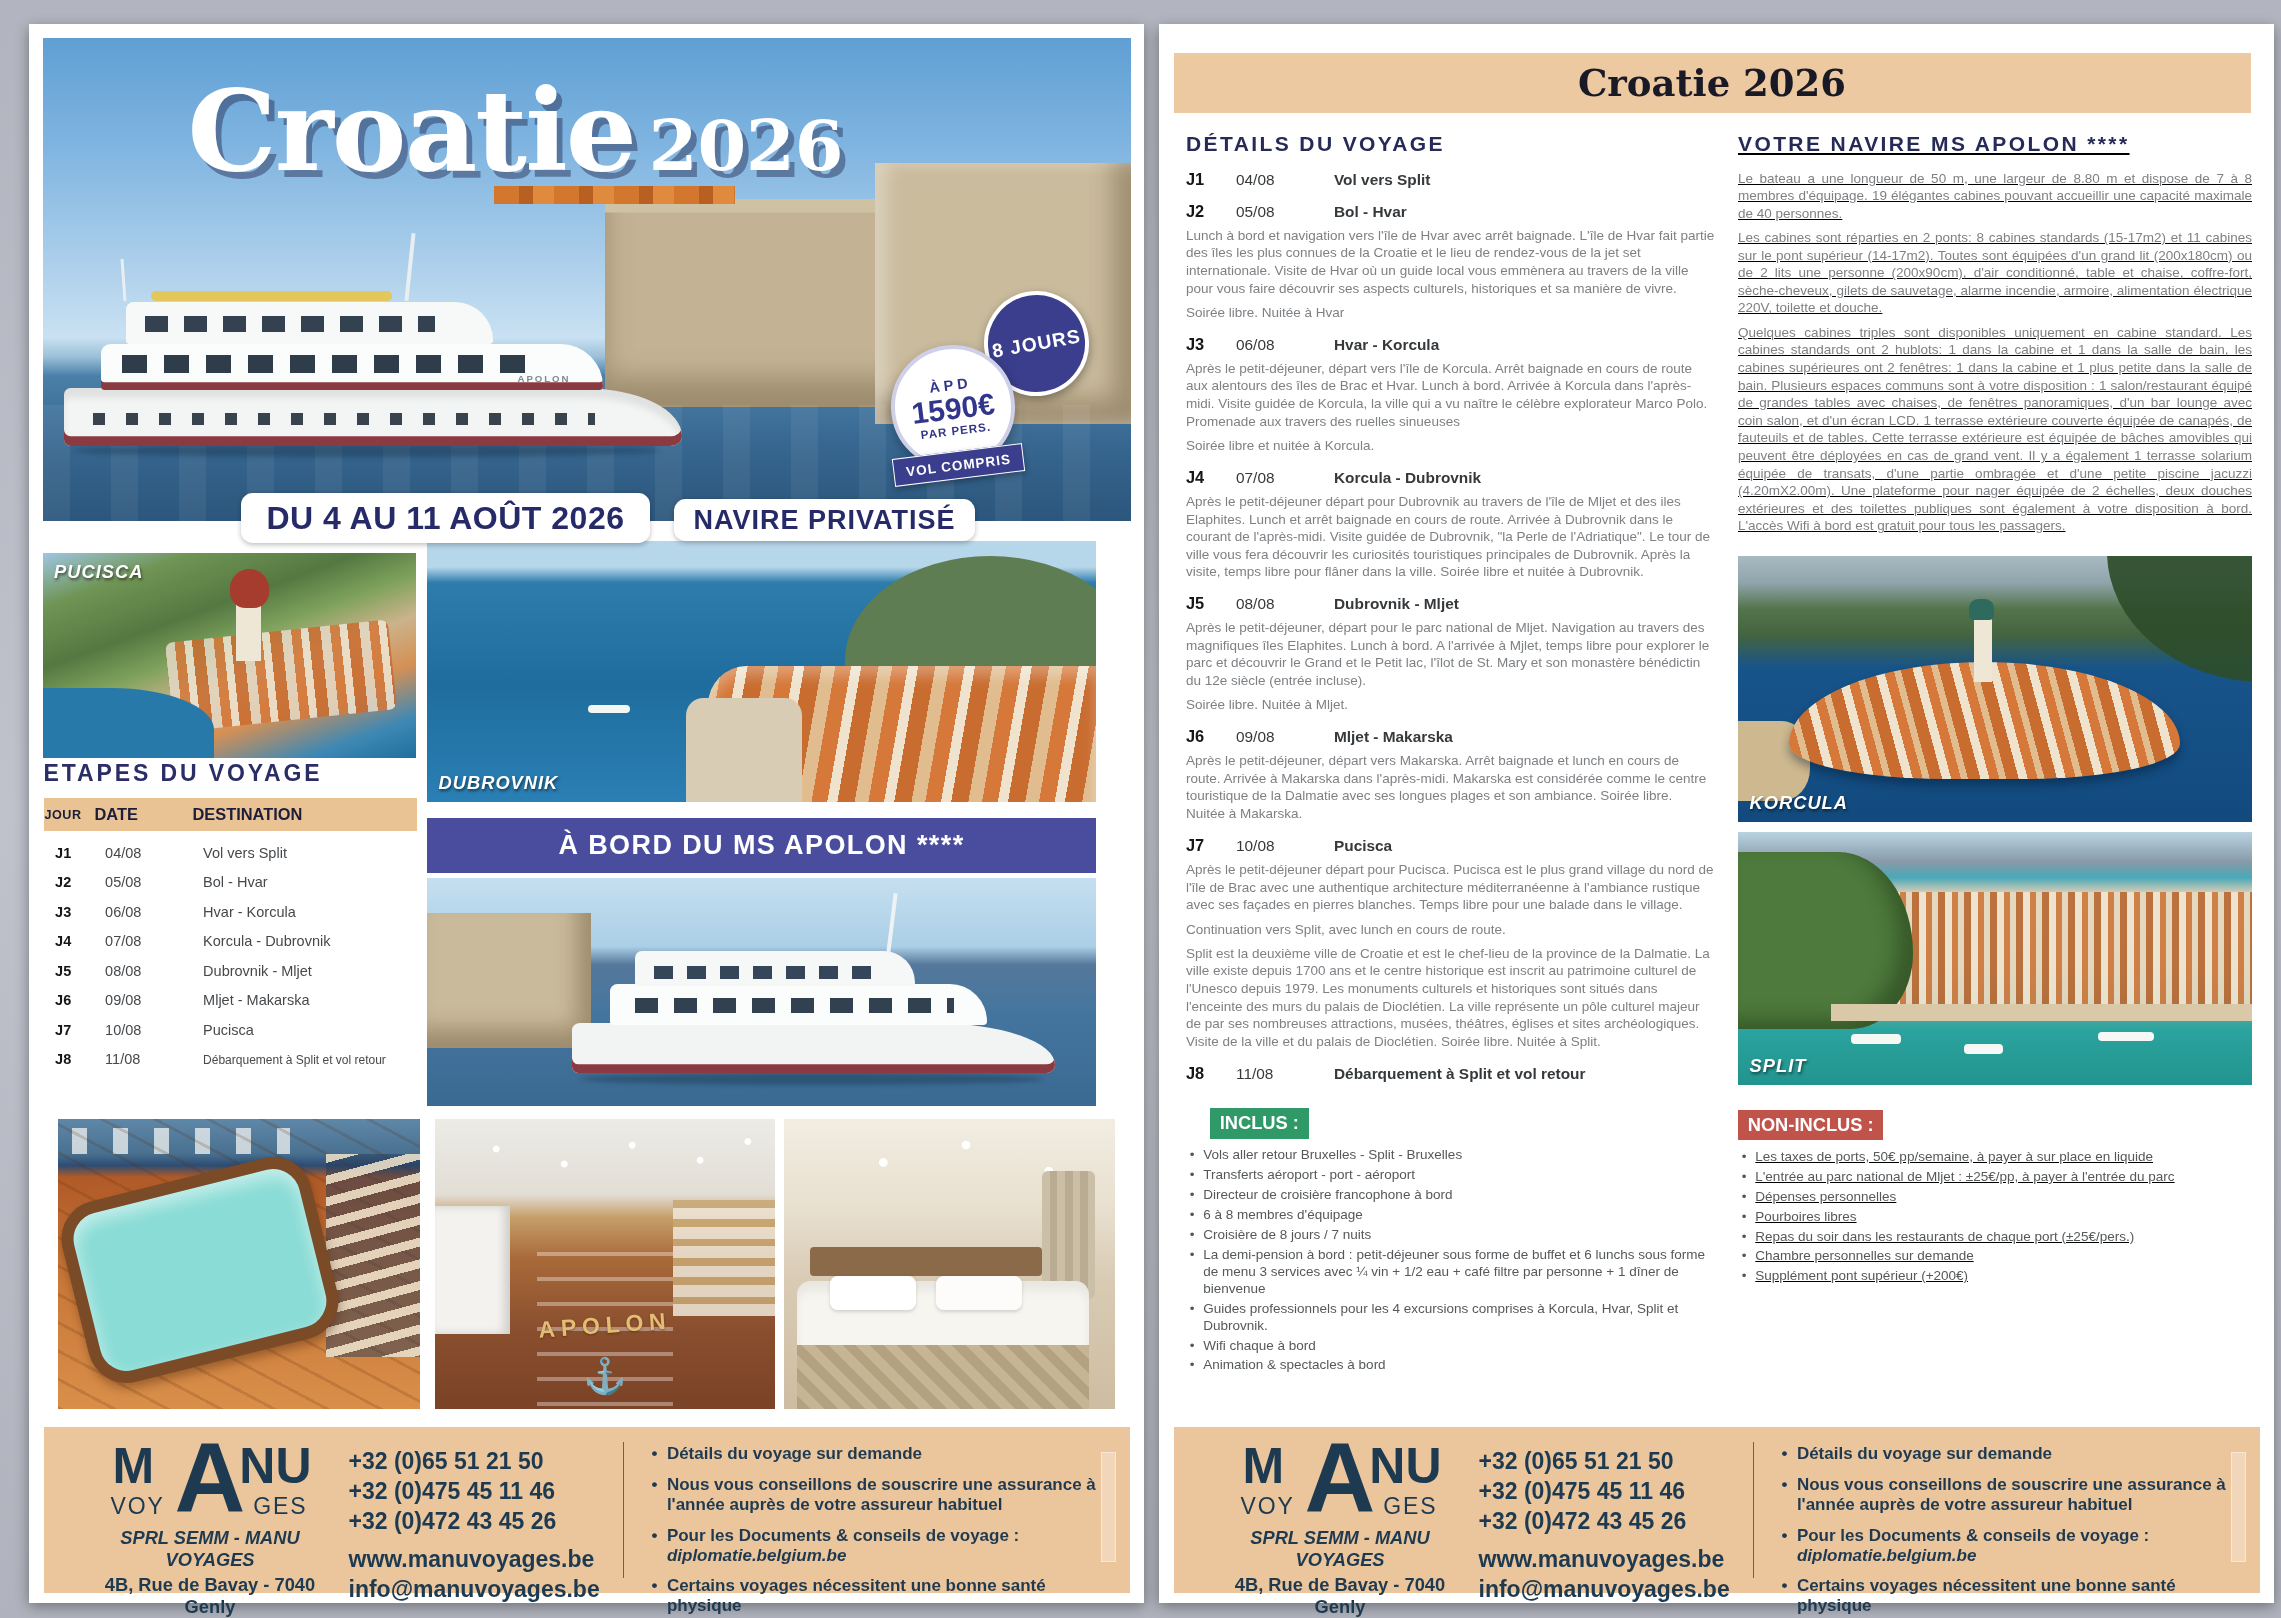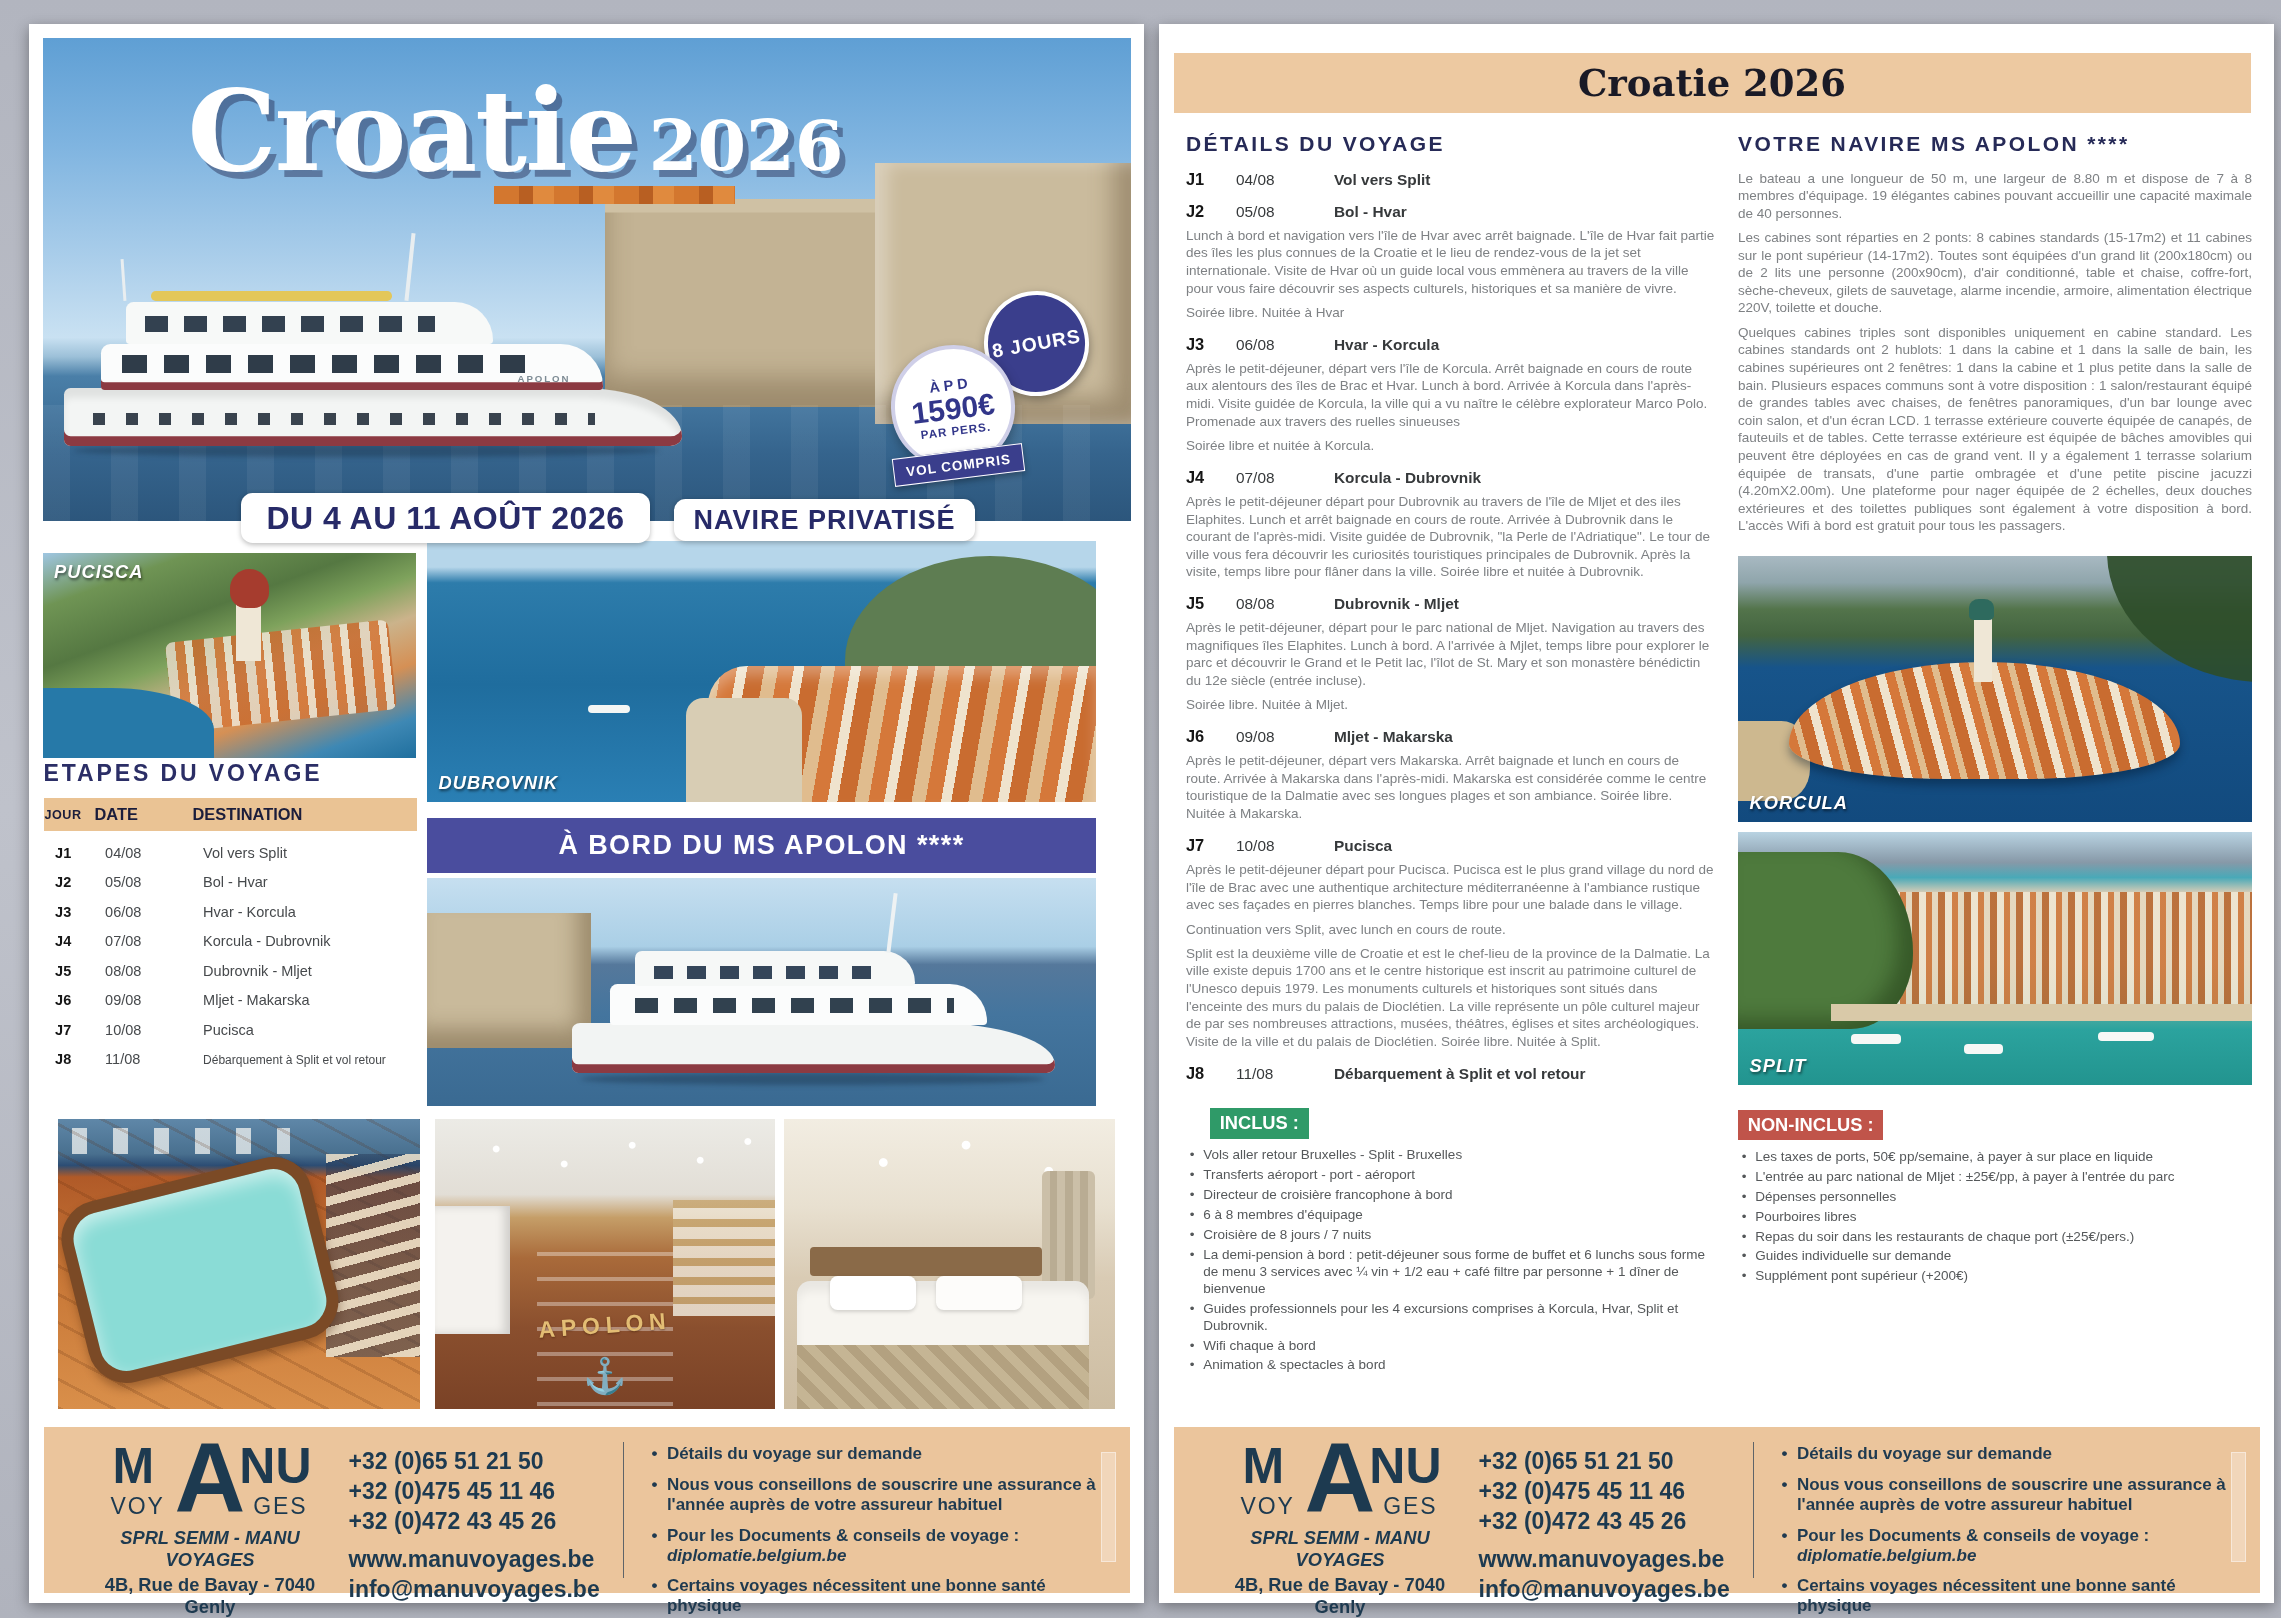--- a/index.html
+++ b/index.html
@@ -181,21 +181,21 @@
   .erow .c2{width:98px;font-size:14.5px;color:#46494c;}
   .erow .c3{font-size:14.5px;color:#46494c;}
   .erow.small .c3{font-size:12px;}
 
   
   .rp-band{position:absolute;left:14.5px;top:29px;width:1077px;height:60px;background:#edc9a1;
     display:flex;align-items:center;justify-content:center;}
   .rp-band .t{font-family:"DejaVu Serif",serif;font-weight:800;font-size:37px;color:#1a1a26;}
   .col{position:absolute;top:108px;}
   .col-l{left:27px;width:529px;}
-  .col-r{left:579px;width:514px;}
+  .col-r{left:579px;width:514px;text-decoration:underline;}
   .colh{font-size:21px;font-weight:800;color:#262a57;letter-spacing:2.4px;margin:0 0 13.5px 0;}
   .day{display:flex;align-items:baseline;margin-top:13.5px;margin-bottom:5.8px;}
   .day .dj{width:50px;font-size:16.4px;font-weight:800;color:#161616;}
   .day .dd{width:98px;font-size:15.4px;color:#36393b;}
   .day .dn{font-size:15.4px;font-weight:600;color:#36393b;}
   p.body{margin:0 0 6.8px 0;font-size:13.5px;line-height:17.6px;color:#7e8184;}
   .col-r p.body{text-align:justify;}
   .tag{display:inline-block;padding:3.9px 9.7px 4.8px 9.7px;color:#fff;font-weight:800;font-size:18.3px;}
   .tag-green{background:#2f9a68;margin-left:24px;}
   .tag-red{background:#c0544a;}
@@ -533,21 +533,21 @@
     </div>
 
     <div class="tagwrap">
       <span class="tag tag-red">NON-INCLUS :</span>
       <ul class="ilist">
         <li>Les taxes de ports, 50€ pp/semaine, à payer à sur place en liquide</li>
         <li>L'entrée au parc national de Mljet : ±25€/pp, à payer à l'entrée du parc</li>
         <li>Dépenses personnelles</li>
         <li>Pourboires libres</li>
         <li>Repas du soir dans les restaurants de chaque port (±25€/pers.)</li>
-        <li>Guides individuelle sur demande</li>
+        <li>Chambre personnelles sur demande</li>
         <li>Supplément pont supérieur (+200€)</li>
       </ul>
     </div>
   </div>
 
   <div class="pfooter">
     <div class="f-logo">
       <div class="logo-word">
         <span class="lg-m">M</span>
         <span class="lg-a">A</span>

